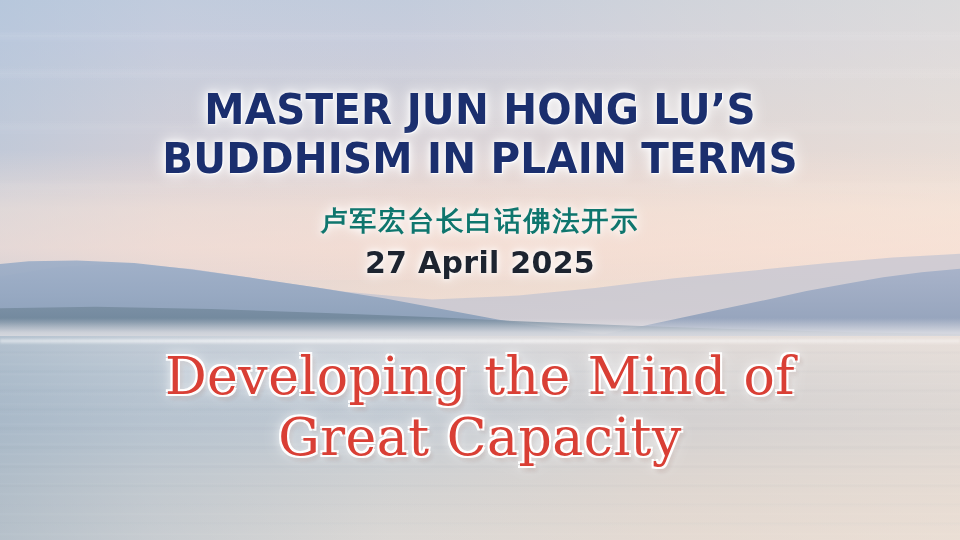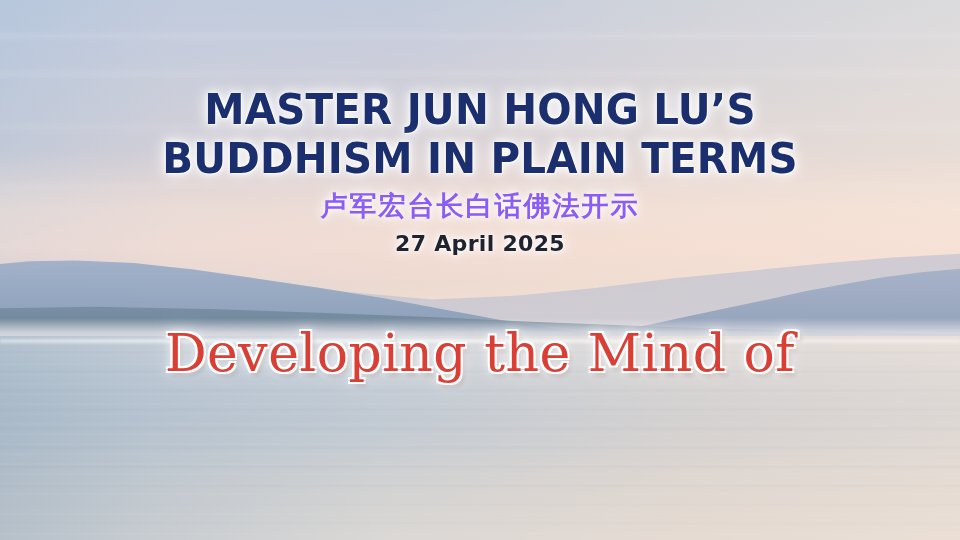--- a/index.html
+++ b/index.html
@@ -189,38 +189,38 @@
     text-shadow:
       0 0 6px rgba(255,255,255,0.95),
       0 0 12px rgba(255,255,255,0.9),
       0 0 20px rgba(255,255,255,0.75),
       1px 1px 0 rgba(255,255,255,0.8);
     white-space: nowrap;
   }
   .series-title.line2 { margin-top: 6px; }
 
   .series-title-cn {
-    margin-top: 12px;
+    margin-top: 27px;
     font-family: "DejaVu Sans", "Liberation Sans", sans-serif;
     font-weight: 700;
     font-size: 27px;
     letter-spacing: 2px;
-    color: #8b5cf6;
+    color: #0f766e;
     text-shadow:
       0 0 6px rgba(255,255,255,0.95),
       0 0 12px rgba(255,255,255,0.85),
       0 0 18px rgba(255,255,255,0.7);
     white-space: nowrap;
   }
 
   .date-line {
     margin-top: 14px;
     font-family: "DejaVu Sans", "Liberation Sans", sans-serif;
     font-weight: 700;
-    font-size: 22px;
+    font-size: 30px;
     letter-spacing: 0.3px;
     color: #1d2430;
     text-shadow:
       0 0 5px rgba(255,255,255,0.95),
       0 0 11px rgba(255,255,255,0.85),
       0 0 17px rgba(255,255,255,0.65);
   }
 
   .topic-block {
     margin-top: 72px;
@@ -271,16 +271,17 @@
 
     <div class="header-block">
       <div class="series-title">MASTER JUN HONG LU’S</div>
       <div class="series-title line2">BUDDHISM IN PLAIN TERMS</div>
       <div class="series-title-cn">卢军宏台长白话佛法开示</div>
       <div class="date-line">27 April 2025</div>
     </div>
 
     <div class="topic-block">
       <div class="topic-line">Developing the Mind of</div>
+      <div class="topic-line line2">Great Capacity</div>
     </div>
 
   </div>
 </div>
 
 </body></html>

